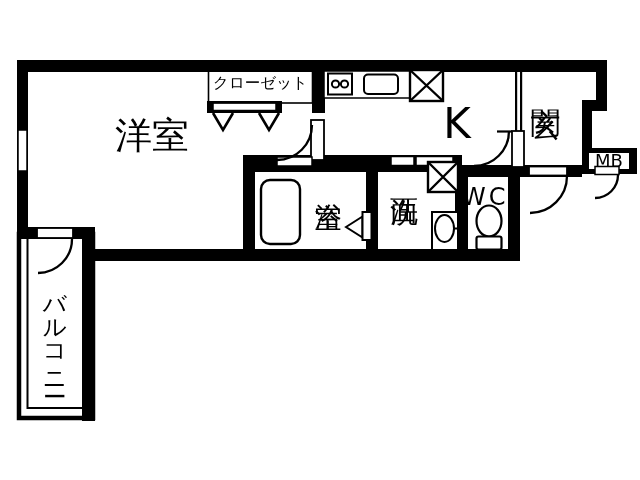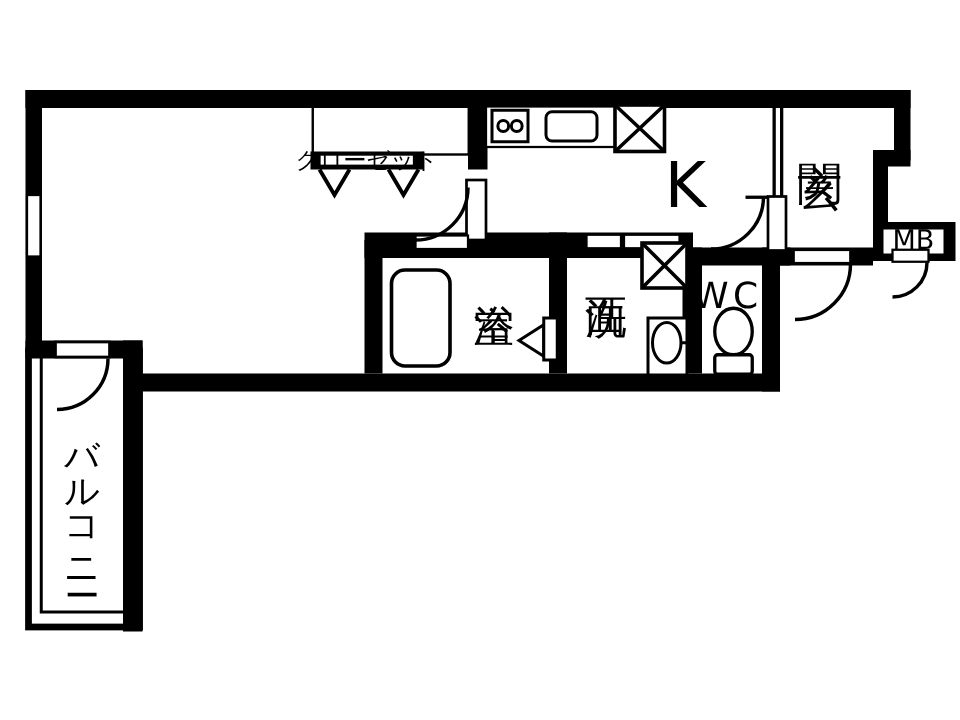--- a/index.html
+++ b/index.html
@@ -107,21 +107,22 @@
     <g fill="none" stroke="#000" stroke-width="2.3">
       <path d="M 72,239 A 34 34 0 0 1 38,273"></path>
       <path d="M 277,160 A 35 35 0 0 0 312,125"></path>
       <path d="M 474,166 A 35 35 0 0 0 509,131"></path>
       <path d="M 567,176 A 37 37 0 0 1 530,213"></path>
       <path d="M 618,175 A 23 23 0 0 1 595,198"></path>
       <line x1="497" y1="131.5" x2="512" y2="131.5" stroke-width="2.2"></line>
     </g>
   </svg>
 
-  <div class="label c" style="left:193px;top:75px;width:103px;font-size:15.5px;margin-top:24px;">クローゼット</div>
+  <div class="label c" style="left:61px;top:117px;width:182px;font-size:37px;">洋室</div>
+  <div class="label c" style="left:209px;top:75px;width:103px;font-size:15.5px;">クローゼット</div>
   <div class="label c" style="left:438px;top:102px;width:38px;font-size:42px;">K</div>
   <div class="label v" style="left:530px;top:85px;font-size:30px;">玄関</div>
   <div class="label c" style="left:588px;top:152px;width:42px;height:18px;font-size:18px;line-height:18px;">MB</div>
   <div class="label v" style="left:314px;top:182px;font-size:27px;">浴室</div>
   <div class="label v" style="left:389px;top:176px;font-size:28px;">洗面</div>
   <div class="label c" style="left:462px;top:185px;width:45px;font-size:24px;letter-spacing:3px;">WC</div>
   <div class="label v" style="left:42px;top:277px;font-size:23.5px;">バルコニー</div>
 </div>
 
 </body></html>

